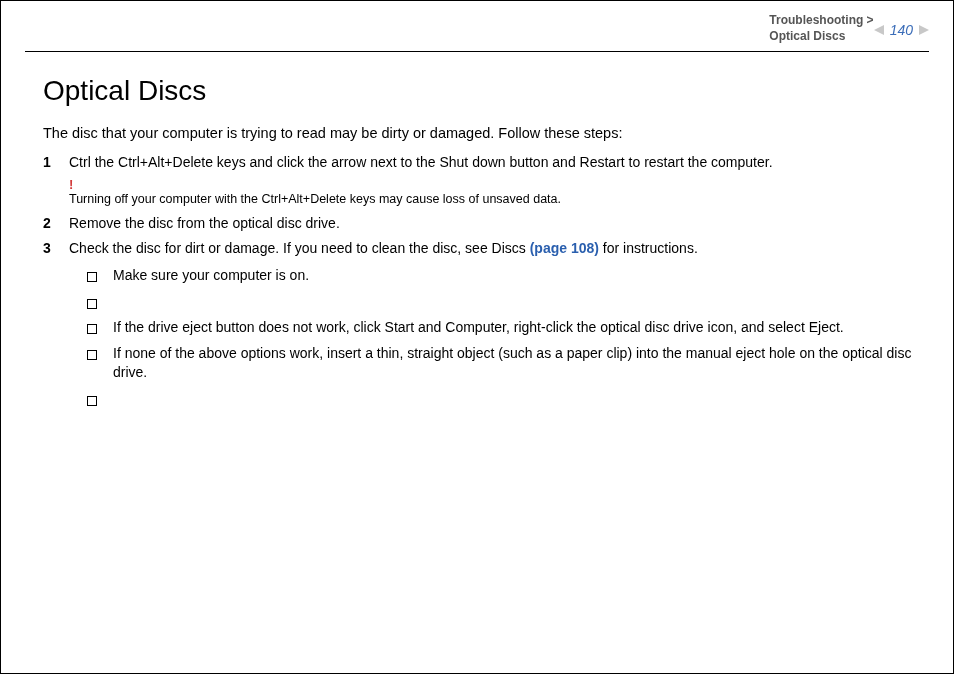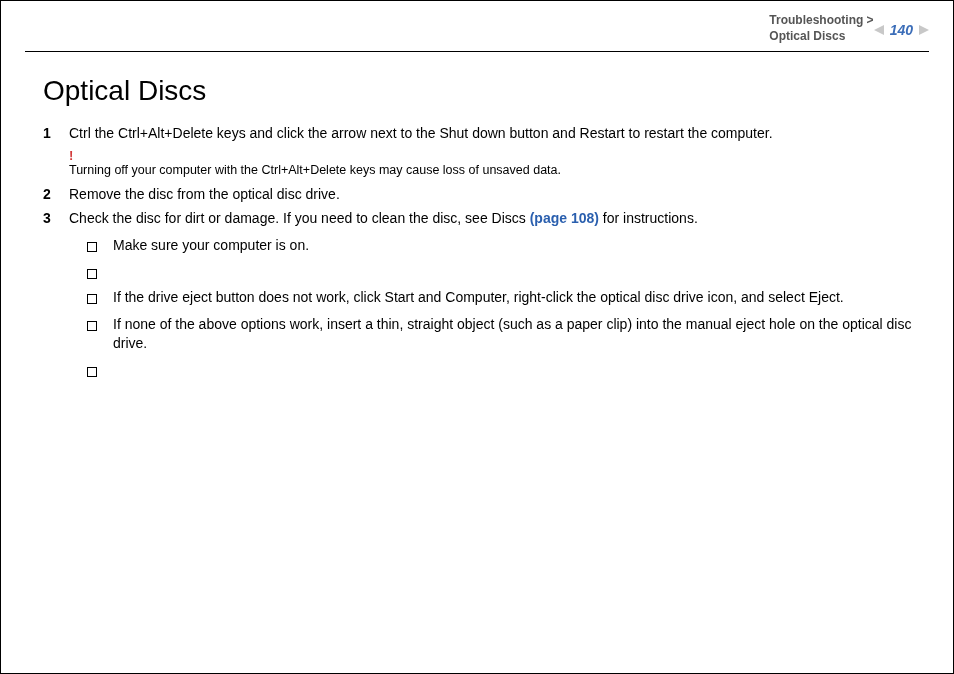--- a/index.html
+++ b/index.html
@@ -39,21 +39,21 @@
     display: block;
   }
   .pagenav {
     display: flex;
     align-items: center;
     gap: 6px;
     padding-top: 10px;
   }
   .pagenum {
     color: #3b6db8;
-    font-weight: bold;
+    font-weight: normal;
     font-style: italic;
     font-size: 14px;
   }
   .arrow {
     width: 0;
     height: 0;
     display: inline-block;
   }
   .arrow-left {
     border-top: 5px solid transparent;
@@ -168,20 +168,21 @@
       <span class="arrow arrow-right"></span>
     </div>
   </div>
 
   <hr class="hr">
 
   <div class="content">
 
     <div class="h1">Optical Discs</div>
 
+    <div class="para">The disc that your computer is trying to read may be dirty or damaged. Follow these steps:</div>
 
     <div class="ol">
       <div class="li">
         <div class="num">1</div>
         <div class="txt">
           <span>Ctrl the </span><span class="b">Ctrl</span><span>+</span><span class="b">Alt</span><span>+</span><span class="b">Delete</span><span> keys and click the arrow next to the </span><span class="b">Shut down</span><span> button and </span><span class="b">Restart</span><span> to restart the computer.</span>
         </div>
       </div>
 
       <div class="warnblock">

